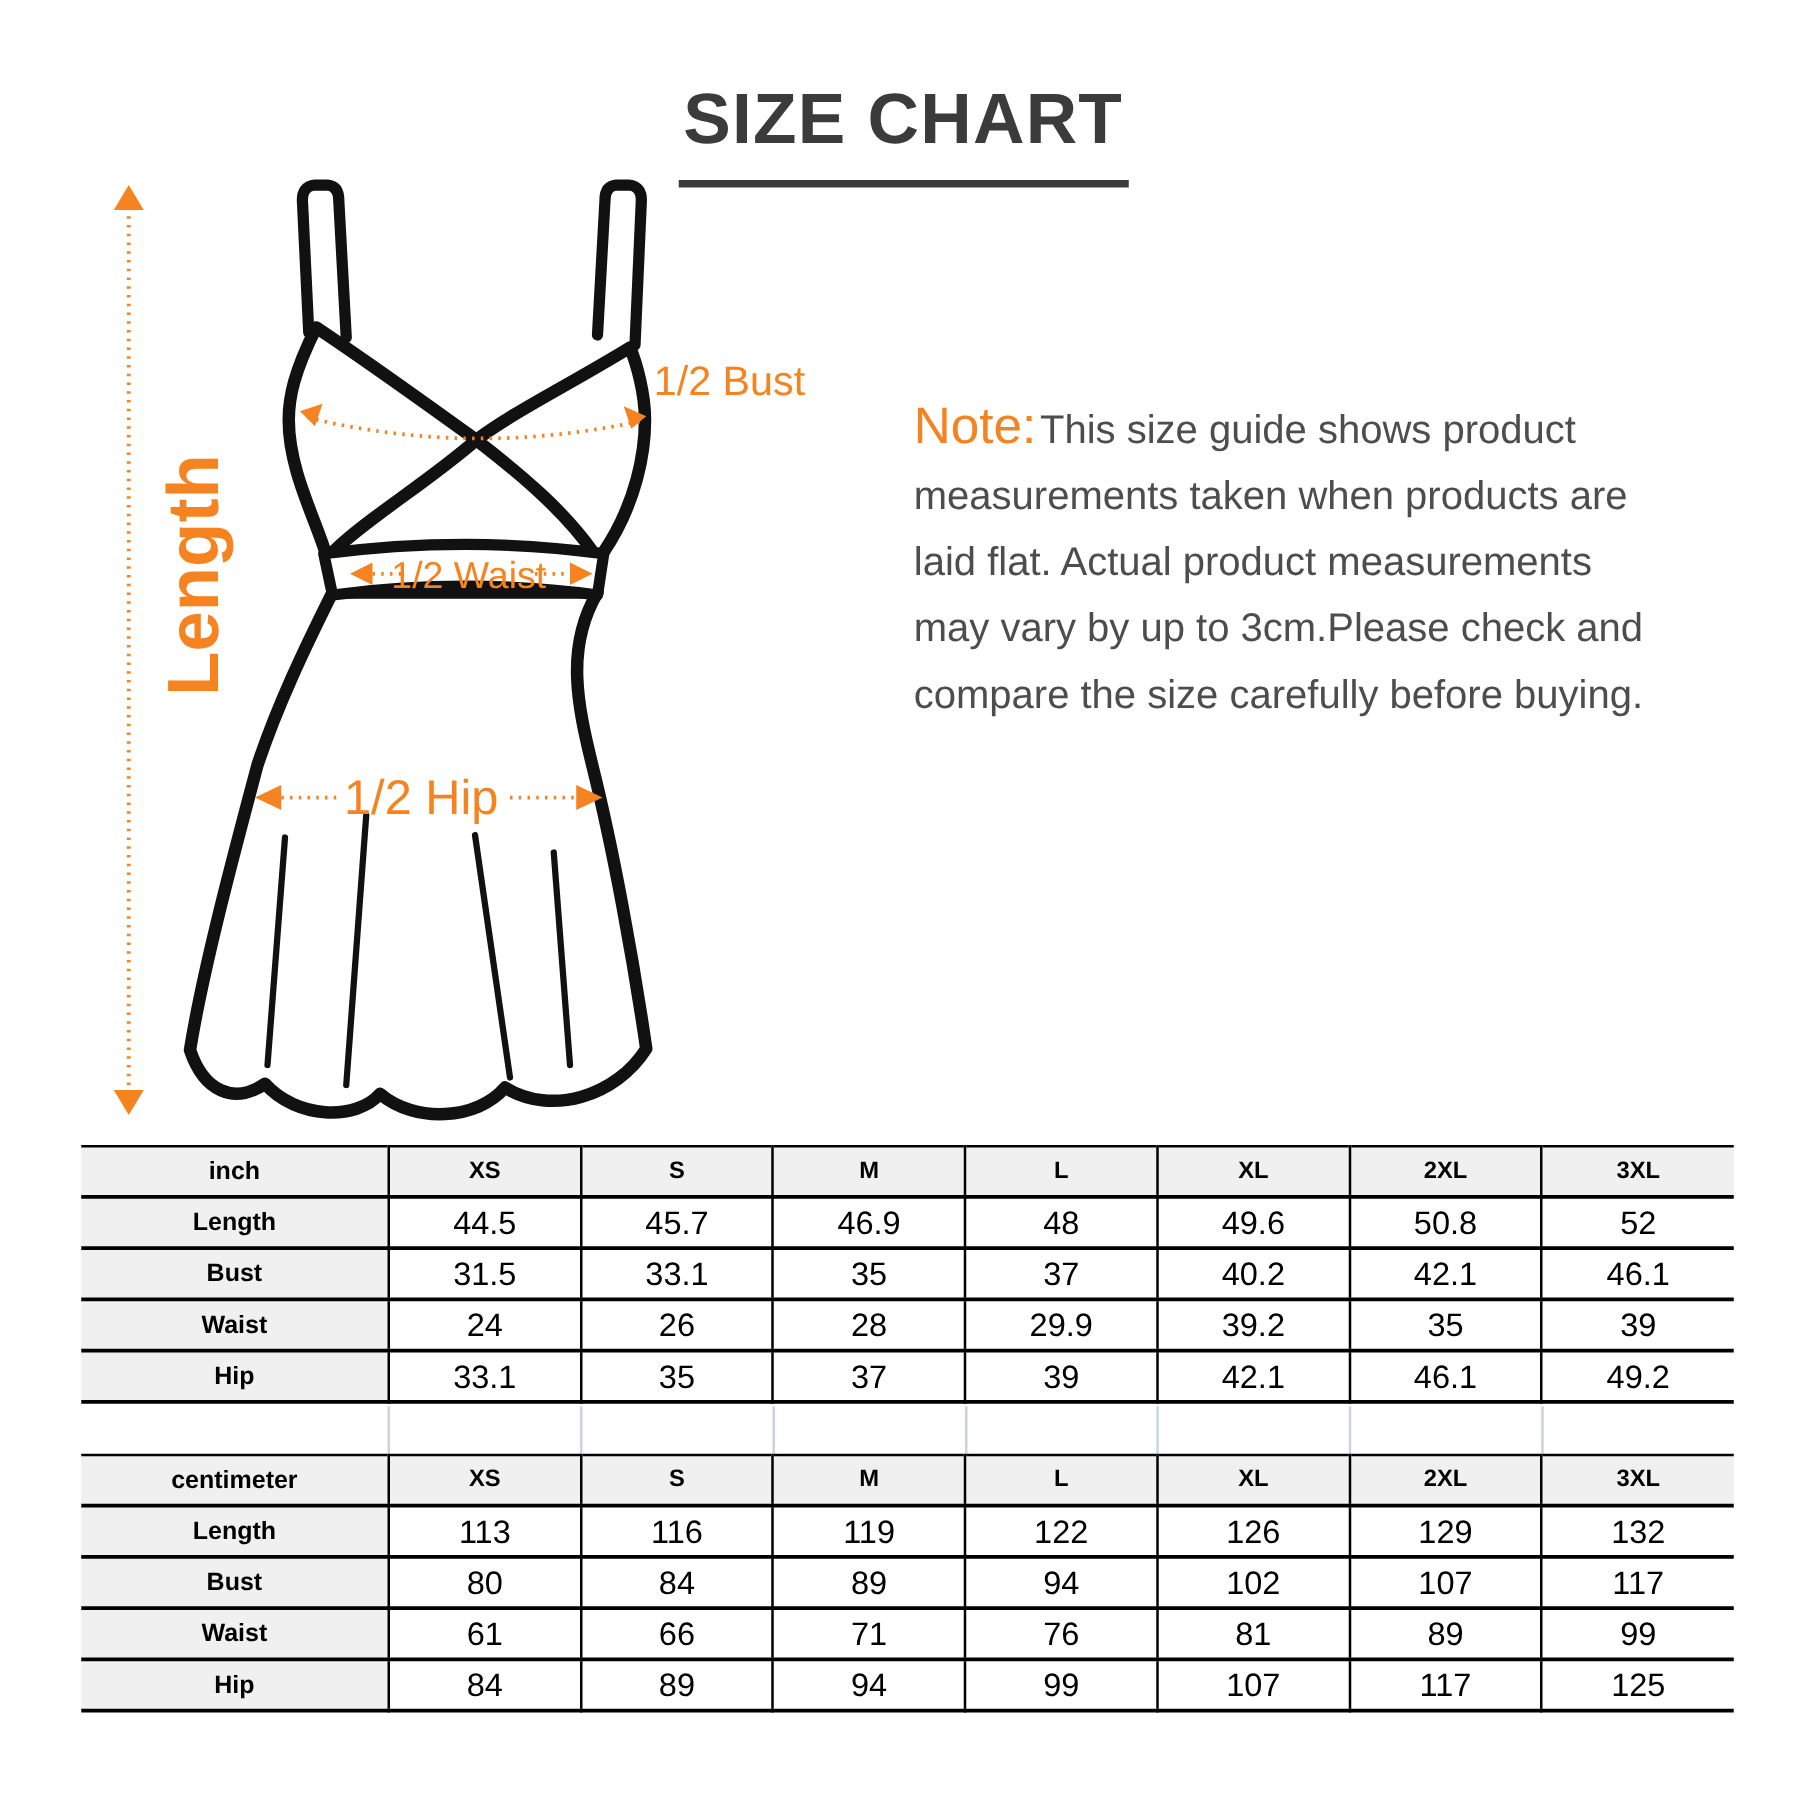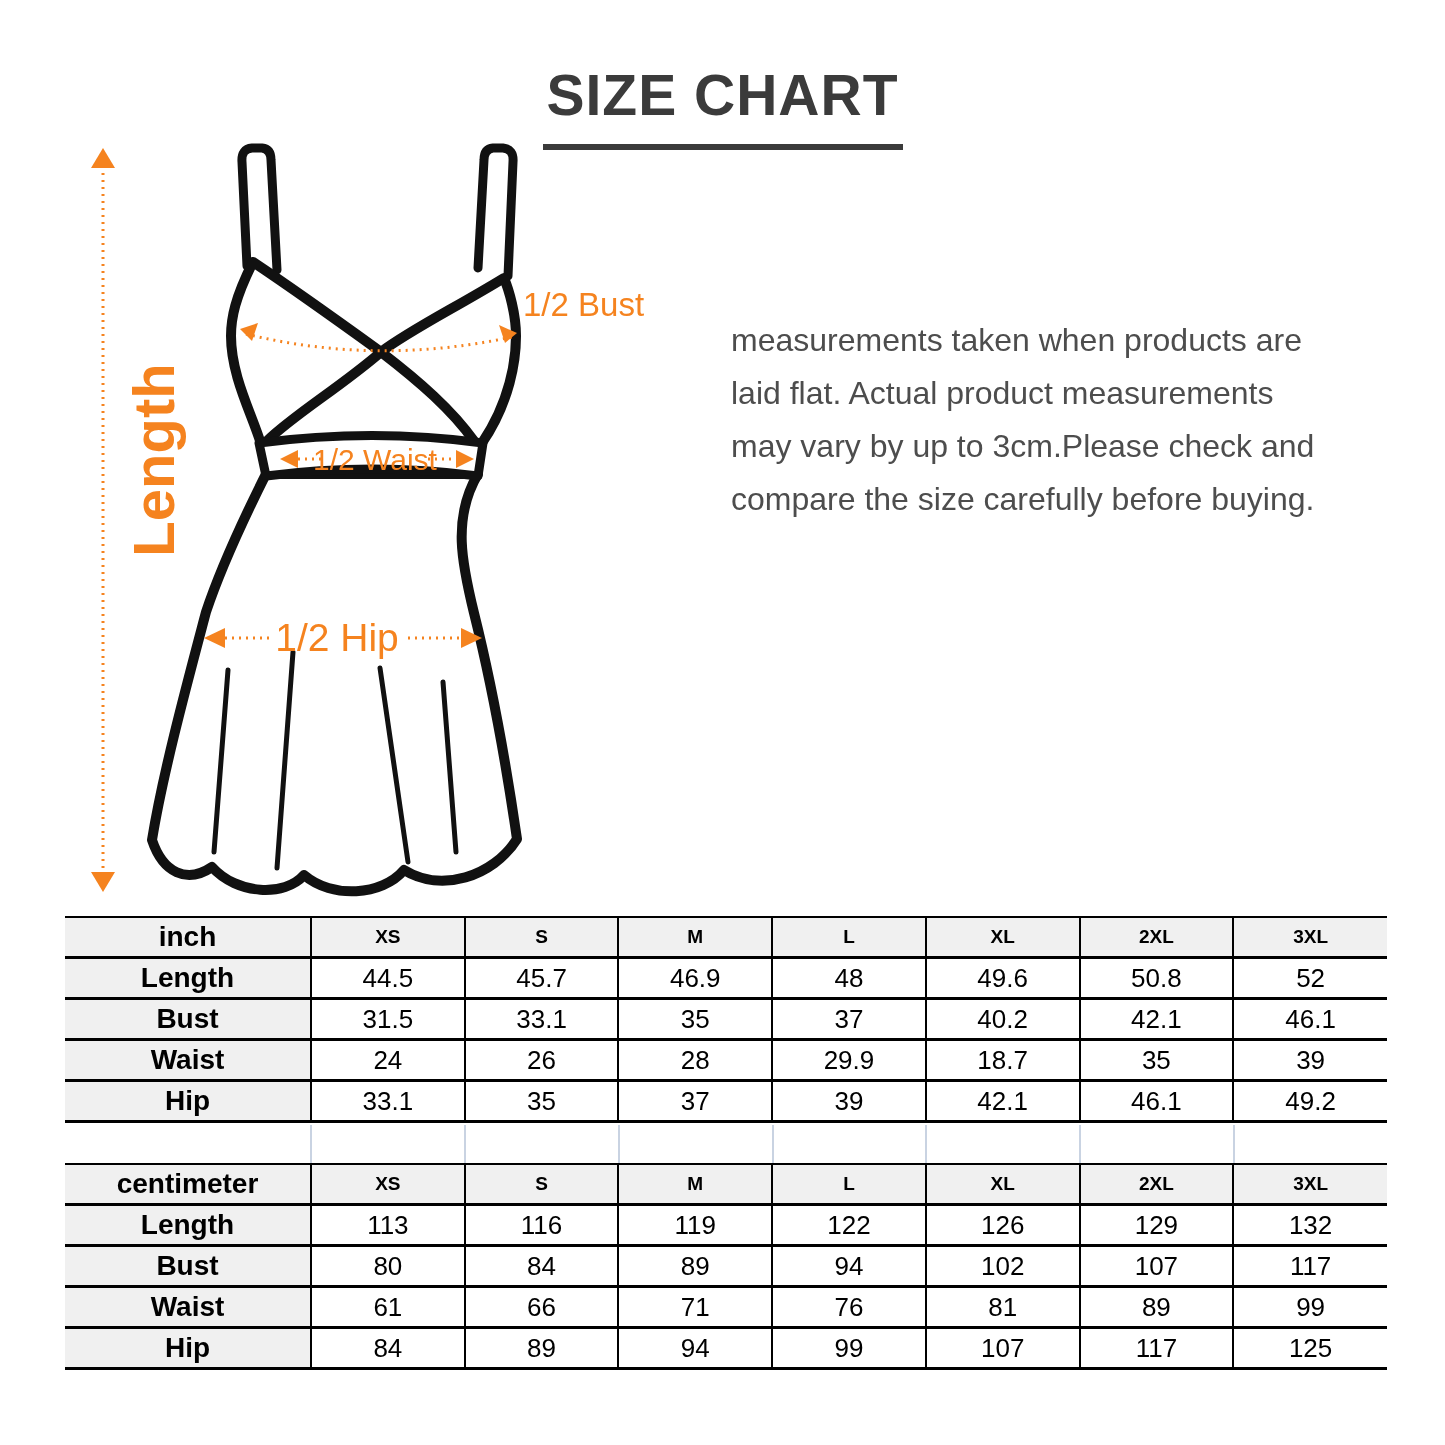--- a/index.html
+++ b/index.html
@@ -25,21 +25,21 @@
   }
   .size-table.inch{top:916px;}
   .size-table.cm{top:1163px;}
   .size-table tr{border-bottom:3px solid #000;}
   .size-table thead tr{border-top:2px solid #000;}
   .size-table th+th,.size-table td+td{border-left:2px solid #000;}
   .size-table th,.size-table td{
     height:38px;padding:0;text-align:center;vertical-align:middle;color:#000;
   }
   .size-table th{background:#f0f0f0;font-size:19px;font-weight:bold;}
-  .size-table th.label-col,.size-table td.label-col{width:245px;background:#f0f0f0;font-size:28px;font-weight:bold;}
+  .size-table th.label-col,.size-table td.label-col{width:245px;background:#f0f0f0;font-size:20px;font-weight:bold;}
   .size-table td{font-size:26px;font-weight:normal;background:#fff;}
   
   .table-gap{position:absolute;left:65px;top:1125px;width:1322px;height:38px;}
   .table-gap span{position:absolute;top:0;width:2px;height:100%;background:#c9d3e2;}
 </style>
 </head>
 <body>
 
 <div class="page-title">SIZE CHART</div>
 
@@ -91,20 +91,23 @@
   <g stroke="#F5831F">
     <line x1="225" y1="498" x2="270" y2="498" stroke-width="3" stroke-dasharray="2 5"></line>
     <line x1="408" y1="498" x2="460" y2="498" stroke-width="3" stroke-dasharray="2 5"></line>
     <polygon points="204,498 225,488 225,508" fill="#F5831F" stroke="none"></polygon>
     <polygon points="482,498 461,488 461,508" fill="#F5831F" stroke="none"></polygon>
   </g>
   <text x="337" y="511" text-anchor="middle" font-size="39" fill="#F5831F">1/2 Hip</text>
 </svg>
 
 <div class="note-block">
+  <div class="note-line">
+    <span class="note-label">Note:</span><span>This size guide shows product</span>
+  </div>
   <div class="note-line">measurements taken when products are</div>
   <div class="note-line">laid flat. Actual product measurements</div>
   <div class="note-line">may vary by up to 3cm.Please check and</div>
   <div class="note-line">compare the size carefully before buying.</div>
 </div>
 
 <table class="size-table inch">
     <thead>
       <tr>
         <th class="label-col">inch</th>
@@ -137,21 +140,21 @@
         <td>40.2</td>
         <td>42.1</td>
         <td>46.1</td>
       </tr>
       <tr>
         <td class="label-col">Waist</td>
         <td>24</td>
         <td>26</td>
         <td>28</td>
         <td>29.9</td>
-        <td>18.7</td>
+        <td>39.2</td>
         <td>35</td>
         <td>39</td>
       </tr>
       <tr>
         <td class="label-col">Hip</td>
         <td>33.1</td>
         <td>35</td>
         <td>37</td>
         <td>39</td>
         <td>42.1</td>

